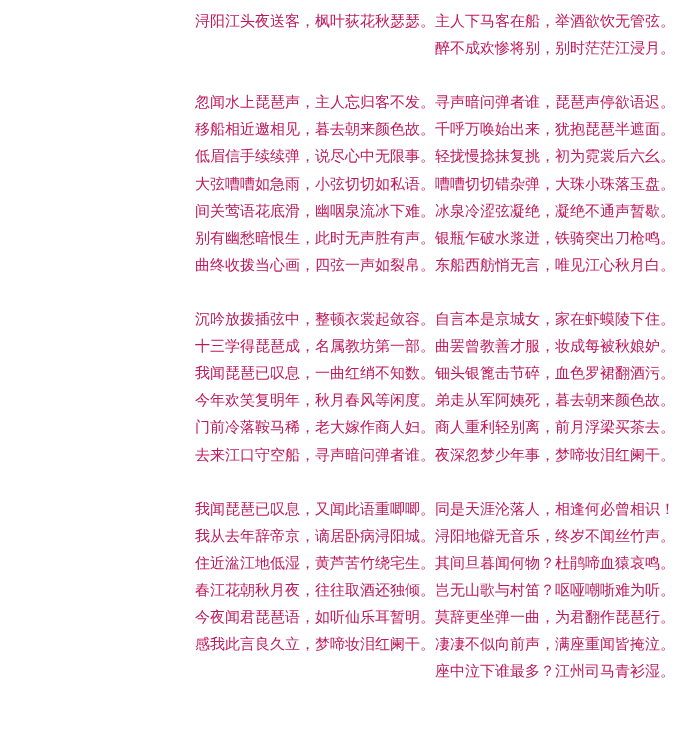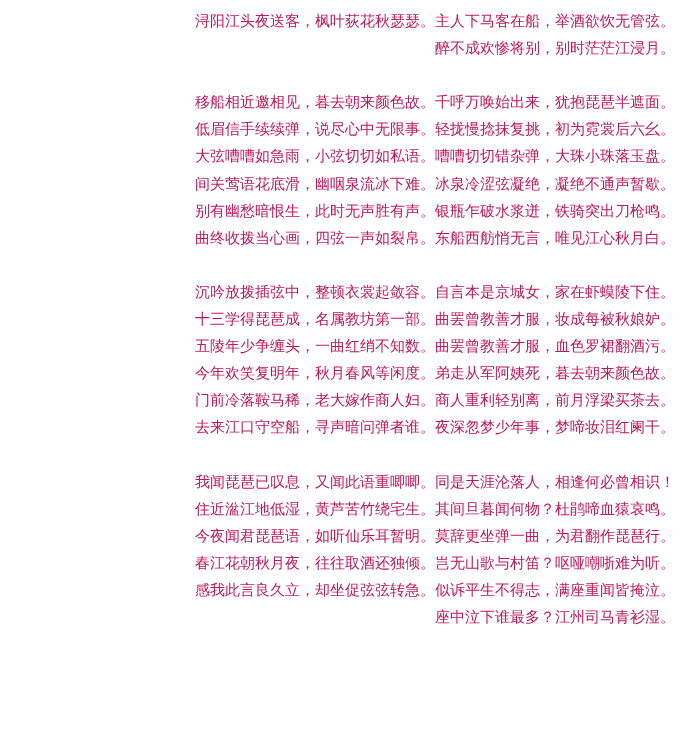--- a/index.html
+++ b/index.html
@@ -38,38 +38,40 @@
 </head>
 <body>
 
 <div class="poem">
   <div class="stanza">
     <span class="line">浔阳江头夜送客，枫叶荻花秋瑟瑟。主人下马客在船，举酒欲饮无管弦。</span>
     <span class="line">醉不成欢惨将别，别时茫茫江浸月。</span>
   </div>
   <span class="blank"></span>
   <div class="stanza">
+    <span class="line">忽闻水上琵琶声，主人忘归客不发。寻声暗问弹者谁，琵琶声停欲语迟。</span>
     <span class="line">移船相近邀相见，暮去朝来颜色故。千呼万唤始出来，犹抱琵琶半遮面。</span>
     <span class="line">低眉信手续续弹，说尽心中无限事。轻拢慢捻抹复挑，初为霓裳后六幺。</span>
     <span class="line">大弦嘈嘈如急雨，小弦切切如私语。嘈嘈切切错杂弹，大珠小珠落玉盘。</span>
     <span class="line">间关莺语花底滑，幽咽泉流冰下难。冰泉冷涩弦凝绝，凝绝不通声暂歇。</span>
     <span class="line">别有幽愁暗恨生，此时无声胜有声。银瓶乍破水浆迸，铁骑突出刀枪鸣。</span>
     <span class="line">曲终收拨当心画，四弦一声如裂帛。东船西舫悄无言，唯见江心秋月白。</span>
   </div>
   <span class="blank"></span>
   <div class="stanza">
     <span class="line">沉吟放拨插弦中，整顿衣裳起敛容。自言本是京城女，家在虾蟆陵下住。</span>
     <span class="line">十三学得琵琶成，名属教坊第一部。曲罢曾教善才服，妆成每被秋娘妒。</span>
-    <span class="line">五陵年少争缠头，一曲红绡不知数。曲罢曾教善才服，血色罗裙翻酒污。</span>
+    <span class="line">我闻琵琶已叹息，一曲红绡不知数。钿头银篦击节碎，血色罗裙翻酒污。</span>
     <span class="line">今年欢笑复明年，秋月春风等闲度。弟走从军阿姨死，暮去朝来颜色故。</span>
     <span class="line">门前冷落鞍马稀，老大嫁作商人妇。商人重利轻别离，前月浮梁买茶去。</span>
     <span class="line">去来江口守空船，寻声暗问弹者谁。夜深忽梦少年事，梦啼妆泪红阑干。</span>
   </div>
   <span class="blank"></span>
   <div class="stanza">
     <span class="line">我闻琵琶已叹息，又闻此语重唧唧。同是天涯沦落人，相逢何必曾相识！</span>
+    <span class="line">我从去年辞帝京，谪居卧病浔阳城。浔阳地僻无音乐，终岁不闻丝竹声。</span>
     <span class="line">住近湓江地低湿，黄芦苦竹绕宅生。其间旦暮闻何物？杜鹃啼血猿哀鸣。</span>
+    <span class="line">春江花朝秋月夜，往往取酒还独倾。岂无山歌与村笛？呕哑嘲哳难为听。</span>
     <span class="line">今夜闻君琵琶语，如听仙乐耳暂明。莫辞更坐弹一曲，为君翻作琵琶行。</span>
-    <span class="line">春江花朝秋月夜，往往取酒还独倾。岂无山歌与村笛？呕哑嘲哳难为听。</span>
-    <span class="line">感我此言良久立，却坐促弦弦转急。似诉平生不得志，满座重闻皆掩泣。</span>
+    <span class="line">感我此言良久立，梦啼妆泪红阑干。凄凄不似向前声，满座重闻皆掩泣。</span>
     <span class="line">座中泣下谁最多？江州司马青衫湿。</span>
   </div>
 </div>
 
 </body></html>

